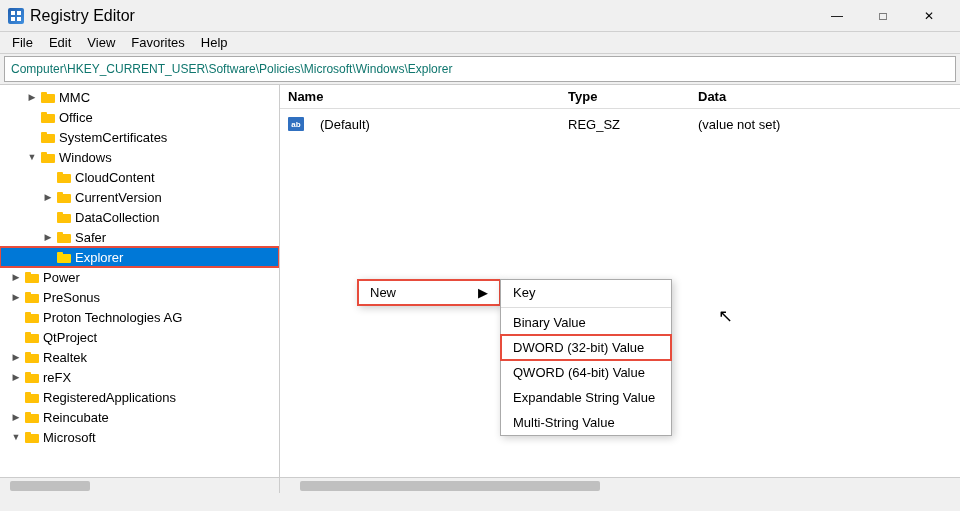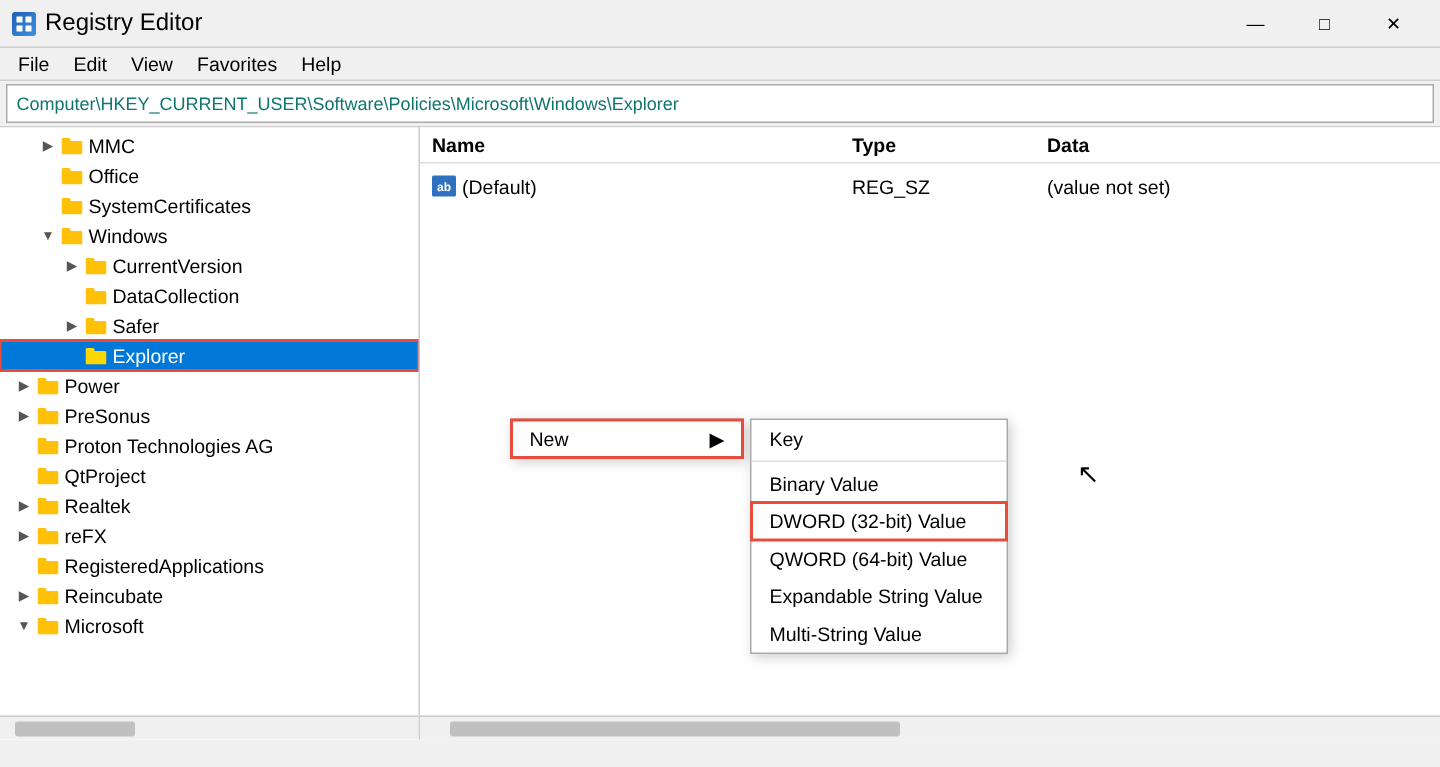--- a/index.html
+++ b/index.html
@@ -126,45 +126,45 @@
     .col-type { width: 130px; font-weight: bold; font-size: 13px; }
     .col-data { font-weight: bold; font-size: 13px; }
 
     .right-content { flex: 1; padding: 4px 0; position: relative; }
     .registry-row {
       display: flex;
       align-items: center;
       height: 22px;
       padding-left: 8px;
     }
-    .reg-name { width: 280px; display: flex; align-items: center; gap: 4px; }
+    .reg-name { width: 280px; display: flex; align-items: center; gap: 16px; }
     .reg-type { width: 130px; }
     .reg-data { }
 
     .ab-icon {
       width: 16px; height: 14px;
       background: #3070c0;
       color: white;
       font-size: 8px;
       font-weight: bold;
       display: flex; align-items: center; justify-content: center;
       border-radius: 1px;
       flex-shrink: 0;
     }
 
     
     .context-menu-new {
       position: absolute;
-      left: 60px;
+      left: 77px;
       top: 170px;
       background: white;
       border: 1px solid #aaa;
       box-shadow: 2px 2px 8px rgba(0,0,0,0.2);
       z-index: 100;
-      width: 156px;
+      width: 144px;
     }
     .ctx-new-item {
       display: flex;
       align-items: center;
       justify-content: space-between;
       padding: 5px 12px;
       cursor: pointer;
       font-size: 13px;
       outline: 2px solid #e74c3c;
       outline-offset: -1px;
@@ -294,20 +294,30 @@
           <div class="expand-arrow">▼</div>
           <div class="folder-icon">
             <svg width="14" height="12" viewBox="0 0 14 12">
               <rect x="0" y="1" width="6" height="3" rx="1" fill="#ffc107"></rect>
               <rect x="0" y="3" width="14" height="9" rx="1" fill="#ffc107"></rect>
             </svg>
           </div>
           <span>Windows</span>
         </div>
         <div class="tree-item i3">
+          <div class="expand-arrow"></div>
+          <div class="folder-icon">
+            <svg width="14" height="12" viewBox="0 0 14 12">
+              <rect x="0" y="1" width="6" height="3" rx="1" fill="#ffc107"></rect>
+              <rect x="0" y="3" width="14" height="9" rx="1" fill="#ffc107"></rect>
+            </svg>
+          </div>
+          <span>CloudContent</span>
+        </div>
+        <div class="tree-item i3">
           <div class="expand-arrow">▶</div>
           <div class="folder-icon">
             <svg width="14" height="12" viewBox="0 0 14 12">
               <rect x="0" y="1" width="6" height="3" rx="1" fill="#ffc107"></rect>
               <rect x="0" y="3" width="14" height="9" rx="1" fill="#ffc107"></rect>
             </svg>
           </div>
           <span>CurrentVersion</span>
         </div>
         <div class="tree-item i3">

